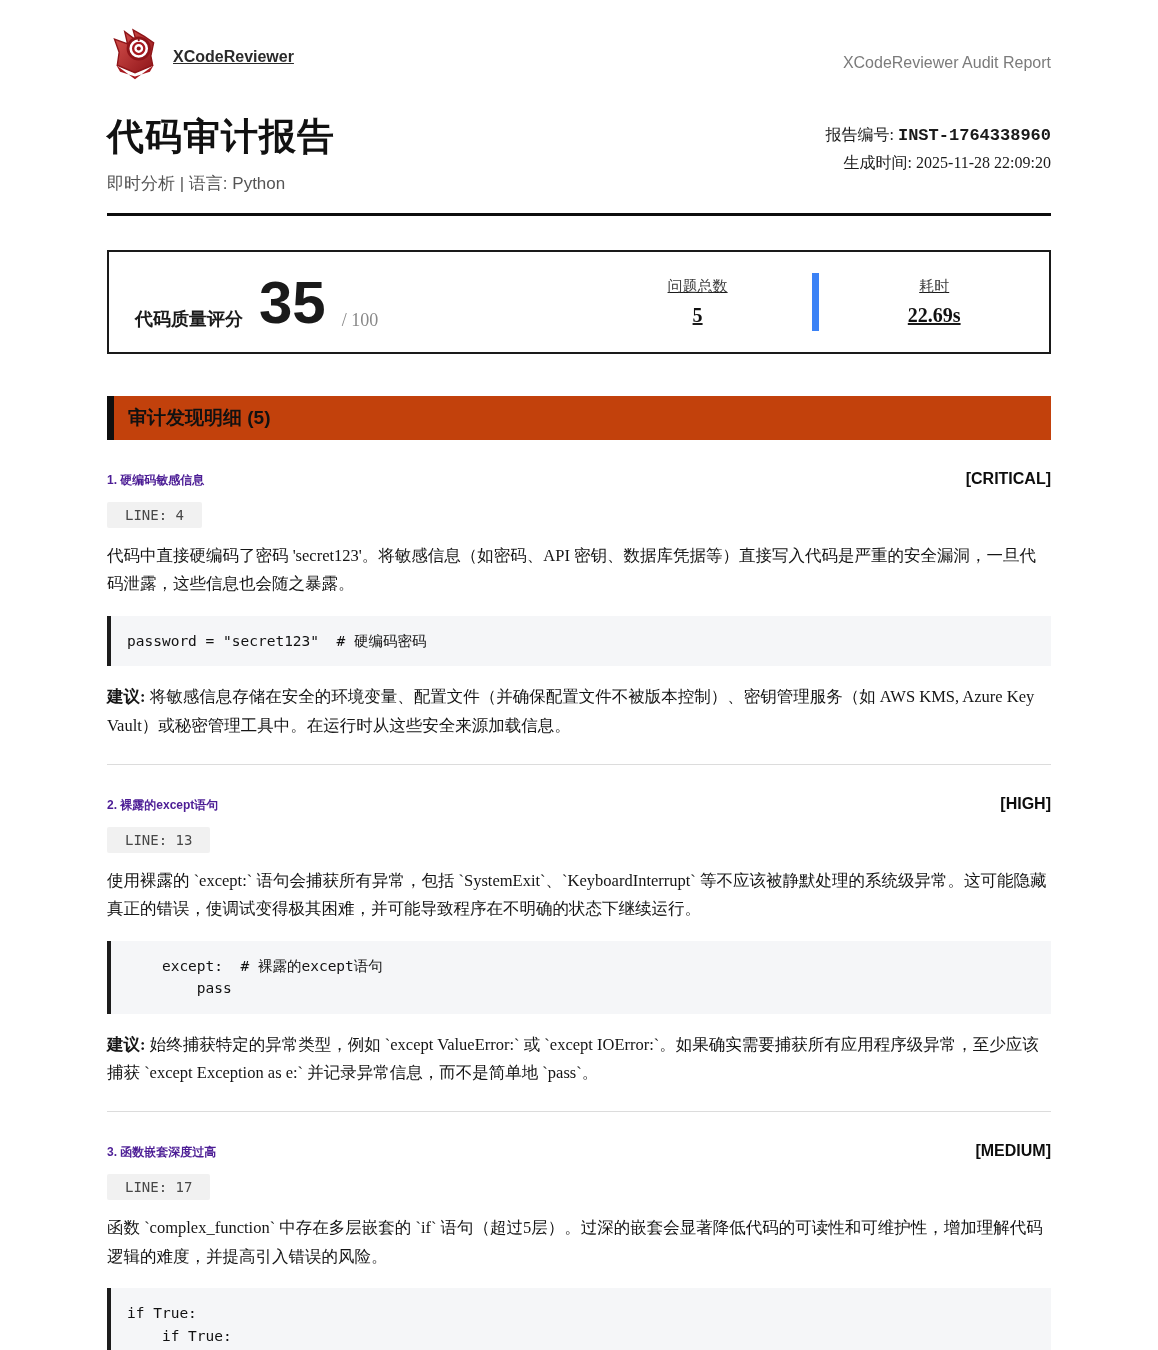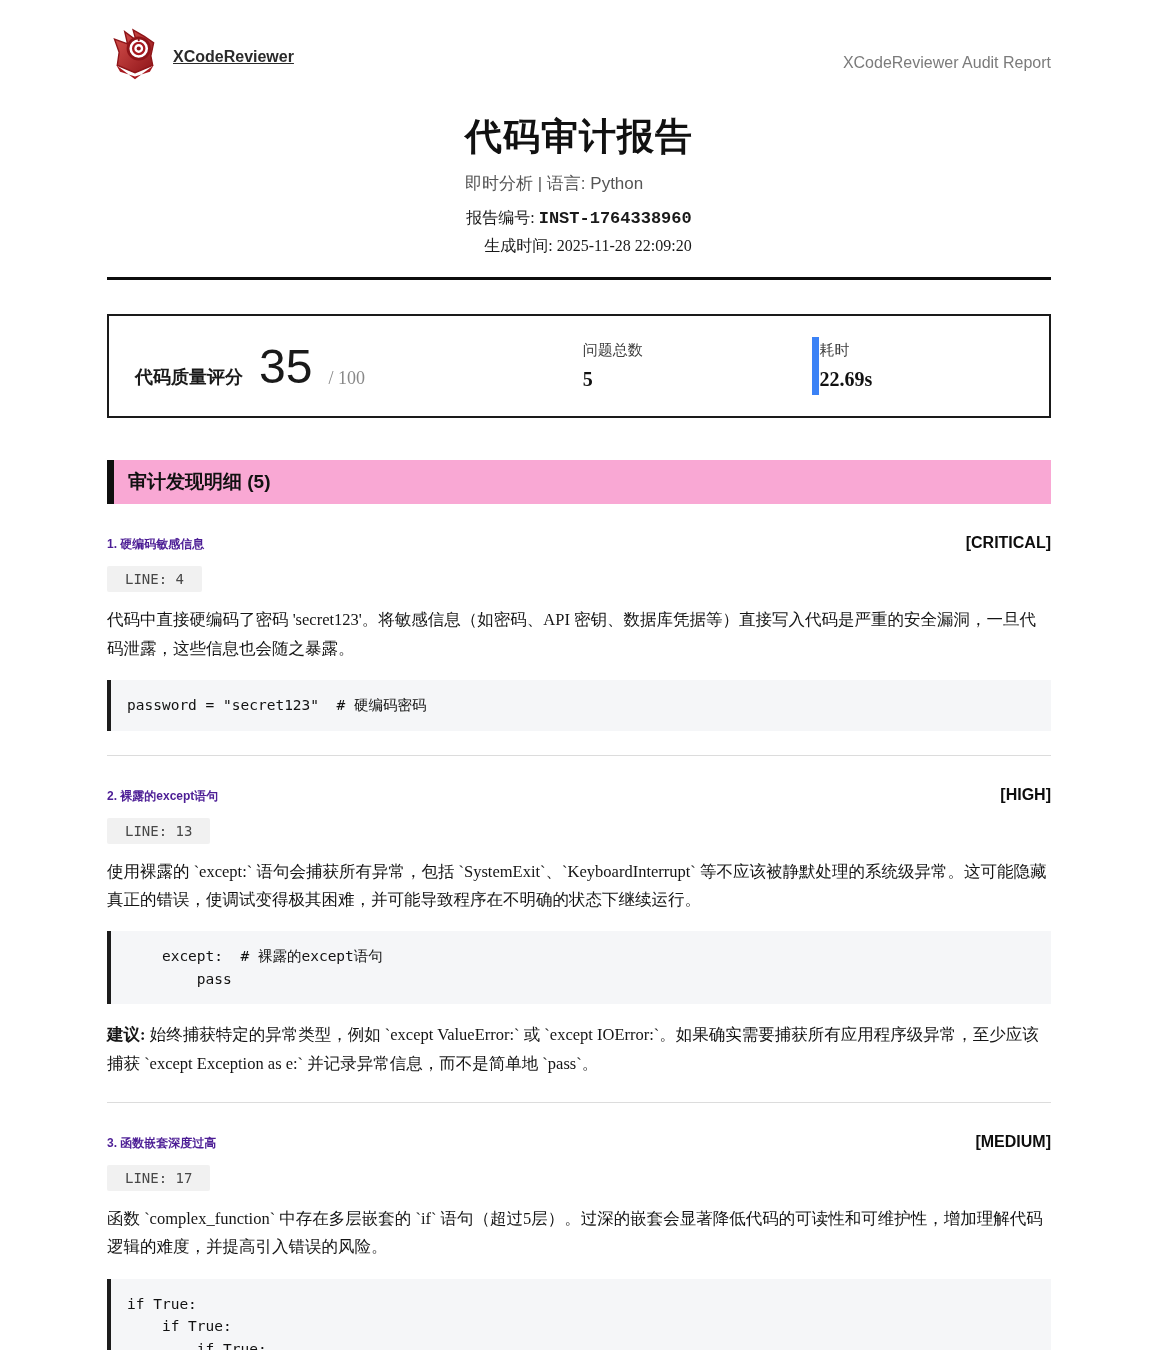--- a/index.html
+++ b/index.html
@@ -11,41 +11,41 @@
   }
   .page { width: 1158px; height: 1350px; padding: 0 107px; position: relative; overflow: hidden; }
 
   
   .topbar { display: flex; justify-content: space-between; align-items: flex-start; padding-top: 28px; }
   .brand { display: flex; align-items: center; gap: 10px; }
   .brand-name { font-family: "Liberation Sans", sans-serif; font-weight: bold; font-size: 16px; color: #2b2b2b; text-decoration: underline; }
   .audit-label { font-family: "Liberation Sans", sans-serif; font-size: 16px; color: #7b7b7b; margin-top: 26px; }
 
   
-  .title-row { display: flex; justify-content: space-between; align-items: center; margin-top: 26px; flex-direction: column; }
+  .title-row { display: flex; justify-content: space-between; align-items: flex-start; margin-top: 26px; }
   .doc-title { font-family: "Liberation Sans", sans-serif; font-weight: bold; font-size: 37px; color: #111; letter-spacing: 1px; }
   .doc-subtitle { font-family: "Liberation Sans", sans-serif; font-size: 17px; color: #555; margin-top: 10px; }
   .meta { text-align: right; margin-top: 10px; font-size: 16px; color: #1a1a1a; line-height: 1.65; }
   .meta-val-mono { font-family: "Liberation Mono", "DejaVu Sans Mono", monospace; font-weight: bold; font-size: 17px; }
 
   .rule { height: 3px; background: #0d0d0d; margin-top: 18px; }
 
   
   .scorebox { border: 2px solid #1a1a1a; margin-top: 34px; display: flex; align-items: center; padding: 21px 0; }
   .score-main { flex: 1.95; display: flex; align-items: flex-end; gap: 16px; padding-left: 26px; }
   .score-label { font-family: "Liberation Sans", sans-serif; font-weight: bold; font-size: 18px; }
-  .score-value { font-family: "Liberation Sans", sans-serif; font-weight: normal; font-size: 48px; line-height: 0.95; }
+  .score-value { font-family: "Liberation Sans", sans-serif; font-weight: bold; font-size: 60px; line-height: 0.95; }
   .score-max { color: #888; font-size: 18px; padding-top: 10px; }
-  .stat { flex: 1; text-align: left; padding: 4px 0; }
+  .stat { flex: 1; text-align: center; padding: 4px 0; text-decoration: underline; }
   .stat.bordered { border-left: 7px solid #3b82f6; }
   .stat-label { font-size: 15px; color: #3d3d3d; margin-bottom: 8px; }
   .stat-value { font-size: 20px; font-weight: bold; color: #111; }
 
   
-  .section-bar { margin-top: 42px; background: #f9a8d4; border-left: 7px solid #0f0f0f; padding: 9px 0 9px 14px; }
+  .section-bar { margin-top: 42px; background: #c2410c; border-left: 7px solid #0f0f0f; padding: 9px 0 9px 14px; }
   .section-title { font-family: "Liberation Sans", sans-serif; font-weight: bold; font-size: 19px; color: #111; }
 
   
   .finding { margin-top: 30px; }
   .finding-head { display: flex; justify-content: space-between; align-items: baseline; }
   .finding-title { font-family: Liberation Sans, sans-serif; font-weight: bold; font-size: 12px; color: #4c1d95; }
   .severity { font-family: "Liberation Sans", sans-serif; font-weight: bold; font-size: 16px; color: #0d0d0d; }
   .line-badge { display: inline-block; background: #f1f1f1; color: #484848;
     font-family: "DejaVu Sans Mono", "Liberation Mono", monospace; font-size: 14px;
     padding: 5px 18px; margin-top: 13px; border-radius: 2px; }
@@ -119,20 +119,21 @@
   </div>
 
   <div class="finding">
     <div class="finding-head">
       <span class="finding-title">1. 硬编码敏感信息</span>
       <span class="severity">[CRITICAL]</span>
     </div>
     <span class="line-badge">LINE: 4</span>
     <div class="desc">代码中直接硬编码了密码 'secret123'。将敏感信息（如密码、API 密钥、数据库凭据等）直接写入代码是严重的安全漏洞，一旦代码泄露，这些信息也会随之暴露。</div>
     <div class="codeblock">password = "secret123"  # 硬编码密码</div>
+    <div class="suggest"><span class="suggest-label">建议:</span><span> 将敏感信息存储在安全的环境变量、配置文件（并确保配置文件不被版本控制）、密钥管理服务（如 AWS KMS, Azure Key Vault）或秘密管理工具中。在运行时从这些安全来源加载信息。</span></div>
     <hr class="divider">
   </div>
 
   <div class="finding">
     <div class="finding-head">
       <span class="finding-title">2. 裸露的except语句</span>
       <span class="severity">[HIGH]</span>
     </div>
     <span class="line-badge">LINE: 13</span>
     <div class="desc">使用裸露的 `except:` 语句会捕获所有异常，包括 `SystemExit`、`KeyboardInterrupt` 等不应该被静默处理的系统级异常。这可能隐藏真正的错误，使调试变得极其困难，并可能导致程序在不明确的状态下继续运行。</div>

